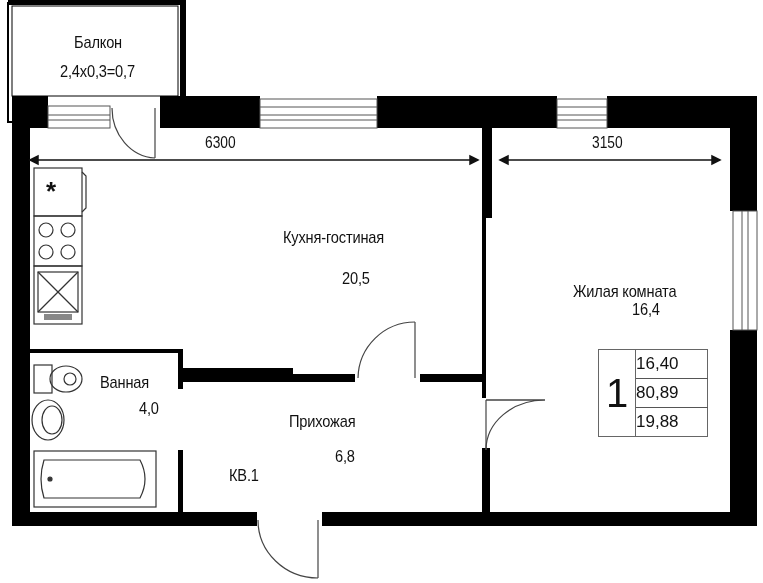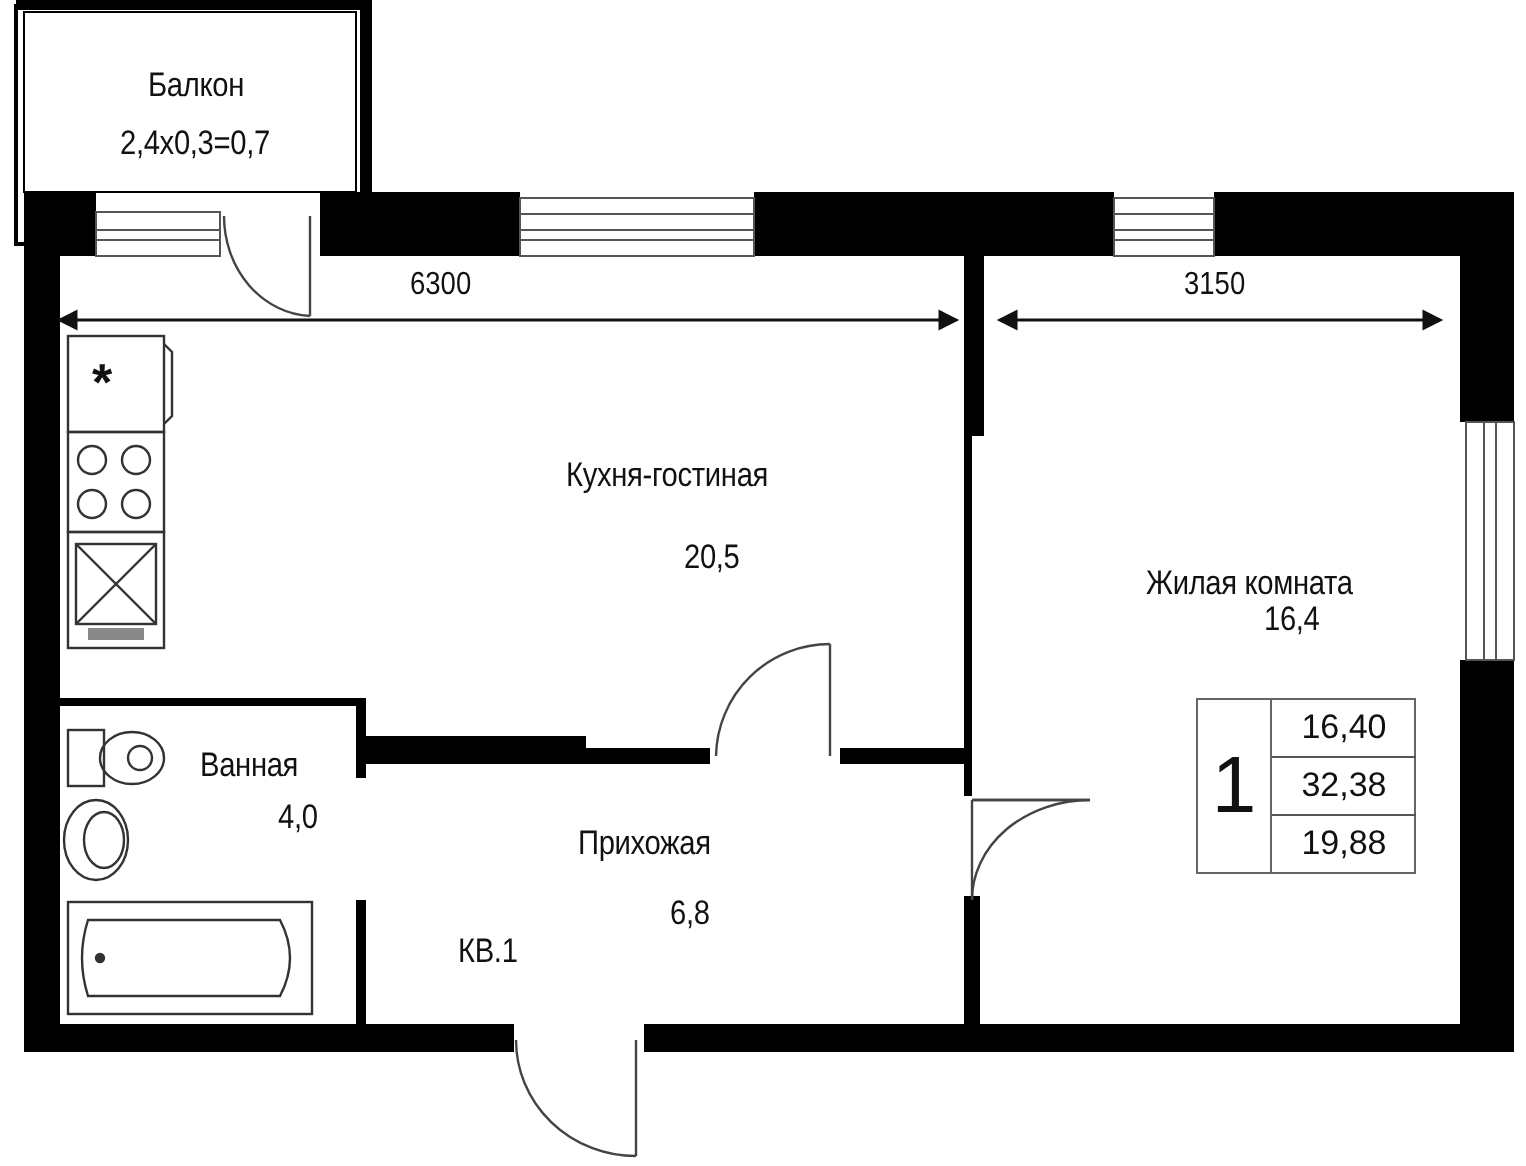--- a/index.html
+++ b/index.html
@@ -2,21 +2,21 @@
 <html><head>
 <meta charset="utf-8">
 <style>
   html, body { margin:0; padding:0; background:#ffffff; }
   body { width:763px; height:583px; position:relative; overflow:hidden; }
   svg { position:absolute; left:0; top:0; }
   .lbl { position:absolute; font-family:"Liberation Sans", sans-serif; color:#111; font-size:17px; white-space:nowrap; transform:scaleX(0.86); transform-origin:left top; letter-spacing:-0.2px; }
   .dim { position:absolute; font-family:"Liberation Sans", sans-serif; color:#111; font-size:16px; white-space:nowrap; transform:scaleX(0.86); transform-origin:left top; }
   .tbl { position:absolute; left:598px; top:349px; width:110px; height:88px; border:1px solid #666; box-sizing:border-box; background:#fff; }
   .tbl .rooms { position:absolute; left:0; top:0; width:36px; height:86px; border-right:1px solid #666; font-family:"Liberation Sans", sans-serif; font-size:40px; line-height:86px; text-align:center; color:#111; }
-  .tbl .cell { position:absolute; left:37px; width:72px; height:28px; font-family:"Liberation Sans", sans-serif; font-size:17px; line-height:28px; text-align:center; color:#111; }
+  .tbl .cell { position:absolute; left:37px; width:72px; height:28px; font-family:"Liberation Sans", sans-serif; font-size:17px; line-height:28px; color:#111; }
   .tbl .c1 { top:0; border-bottom:1px solid #555; }
   .tbl .c2 { top:29px; border-bottom:1px solid #555; }
   .tbl .c3 { top:58px; }
 </style>
 </head>
 <body>
 
 <svg width="763" height="583" viewBox="0 0 763 583">
 
   <g>
@@ -135,15 +135,15 @@
 <div class="lbl" style="left:139px; top:399px;">4,0</div>
 
 <div class="lbl" style="left:289px; top:412px;">Прихожая</div>
 <div class="lbl" style="left:335px; top:447px;">6,8</div>
 
 <div class="lbl" style="left:229px; top:466px;">КВ.1</div>
 
 <div class="tbl">
   <div class="rooms">1</div>
   <div class="cell c1">16,40</div>
-  <div class="cell c2">32,38</div>
+  <div class="cell c2">80,89</div>
   <div class="cell c3">19,88</div>
 </div>
 
 </body></html>

